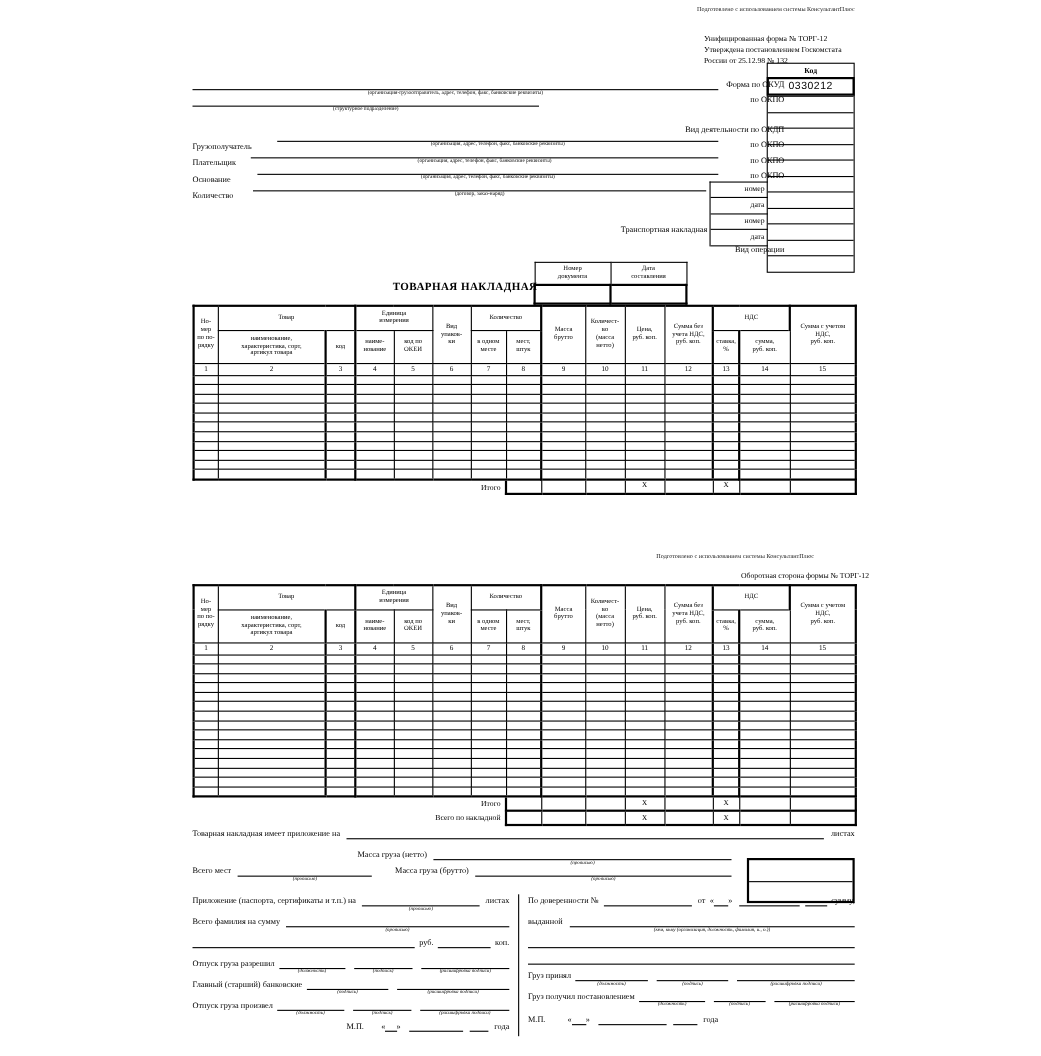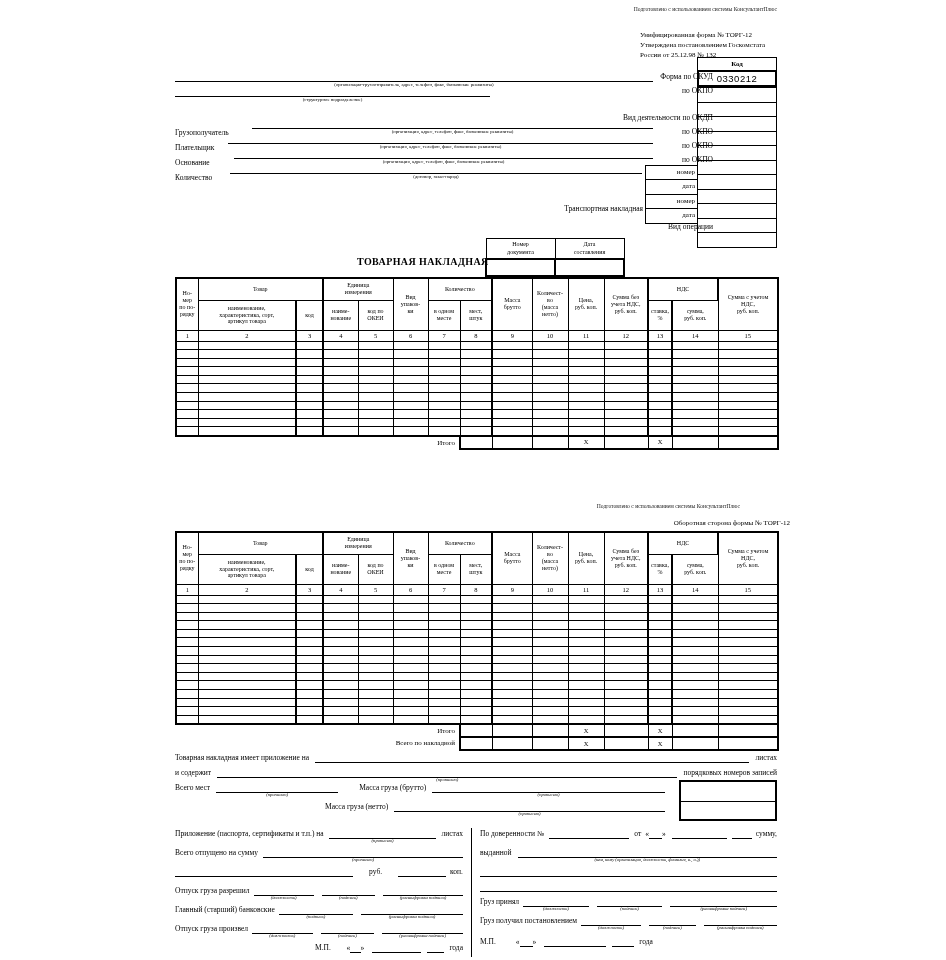--- a/index.html
+++ b/index.html
@@ -803,71 +803,64 @@
 </table>
 
 <div class="abs bsec">
 
   <div class="brow">
     <span class="t">Товарная накладная имеет приложение на</span>
     <span class="ln" style="flex:1;margin:0 6px"></span>
     <span class="t">листах</span>
   </div>
 
-  <div class="brow">
-    <span class="t">и содержит</span>
-    <span class="ln" style="flex:1;margin:0 6px">
+
+  <div class="brow" style="margin-top:8px">
+    <span style="width:150px"></span>
+    <span class="t">Масса груза (нетто)</span>
+    <span class="ln" style="flex:1;margin:0 112px 0 6px">
       <i class="cap">(прописью)</i>
       </span>
-    <span class="t">порядковых номеров записей</span>
   </div>
 
   <div class="brow">
     <span class="t">Всего мест</span>
     <span class="ln" style="width:122px;margin:0 6px">
       <i class="cap">(прописью)</i>
       </span>
     <span class="gap15"></span>
     <span class="t">Масса груза (брутто)</span>
     <span class="ln" style="flex:1;margin:0 112px 0 6px">
       <i class="cap">(прописью)</i>
       </span>
   </div>
 
-  <div class="brow" style="margin-top:8px">
-    <span style="width:150px"></span>
-    <span class="t">Масса груза (нетто)</span>
-    <span class="ln" style="flex:1;margin:0 112px 0 6px">
-      <i class="cap">(прописью)</i>
-      </span>
-  </div>
-
   <div class="massbox">
     <div class="half"></div>
   </div>
 
   <div class="twocol">
 
     <div class="lcol">
       <div class="brow sig">
         <span class="t">Приложение (паспорта, сертификаты и т.п.) на</span>
         <span class="ln" style="flex:1;margin:0 5px">
           <i class="cap">(прописью)</i>
           </span>
         <span class="t">листах</span>
       </div>
       <div class="brow sig">
-        <span class="t">Всего отпущено на сумму</span>
+        <span class="t">Всего фамилия на сумму</span>
         <span class="ln" style="flex:1;margin-left:5px">
           <i class="cap">(прописью)</i>
           </span>
       </div>
       <div class="brow sig">
         <span class="ln" style="flex:1"></span>
-        <span class="t" style="margin:0 16px">руб.</span>
+        <span class="t" style="margin:0 4px">руб.</span>
         <span class="ln" style="width:48px"></span>
         <span class="t" style="margin-left:4px">коп.</span>
       </div>
       <div class="brow sig">
         <span class="t">Отпуск груза разрешил</span>
         <span class="ln" style="flex:.9;margin:0 4px">
           <i class="cap">(должность)</i>
           </span>
         <span class="ln" style="flex:.8;margin:0 4px">
           <i class="cap">(подпись)</i>

